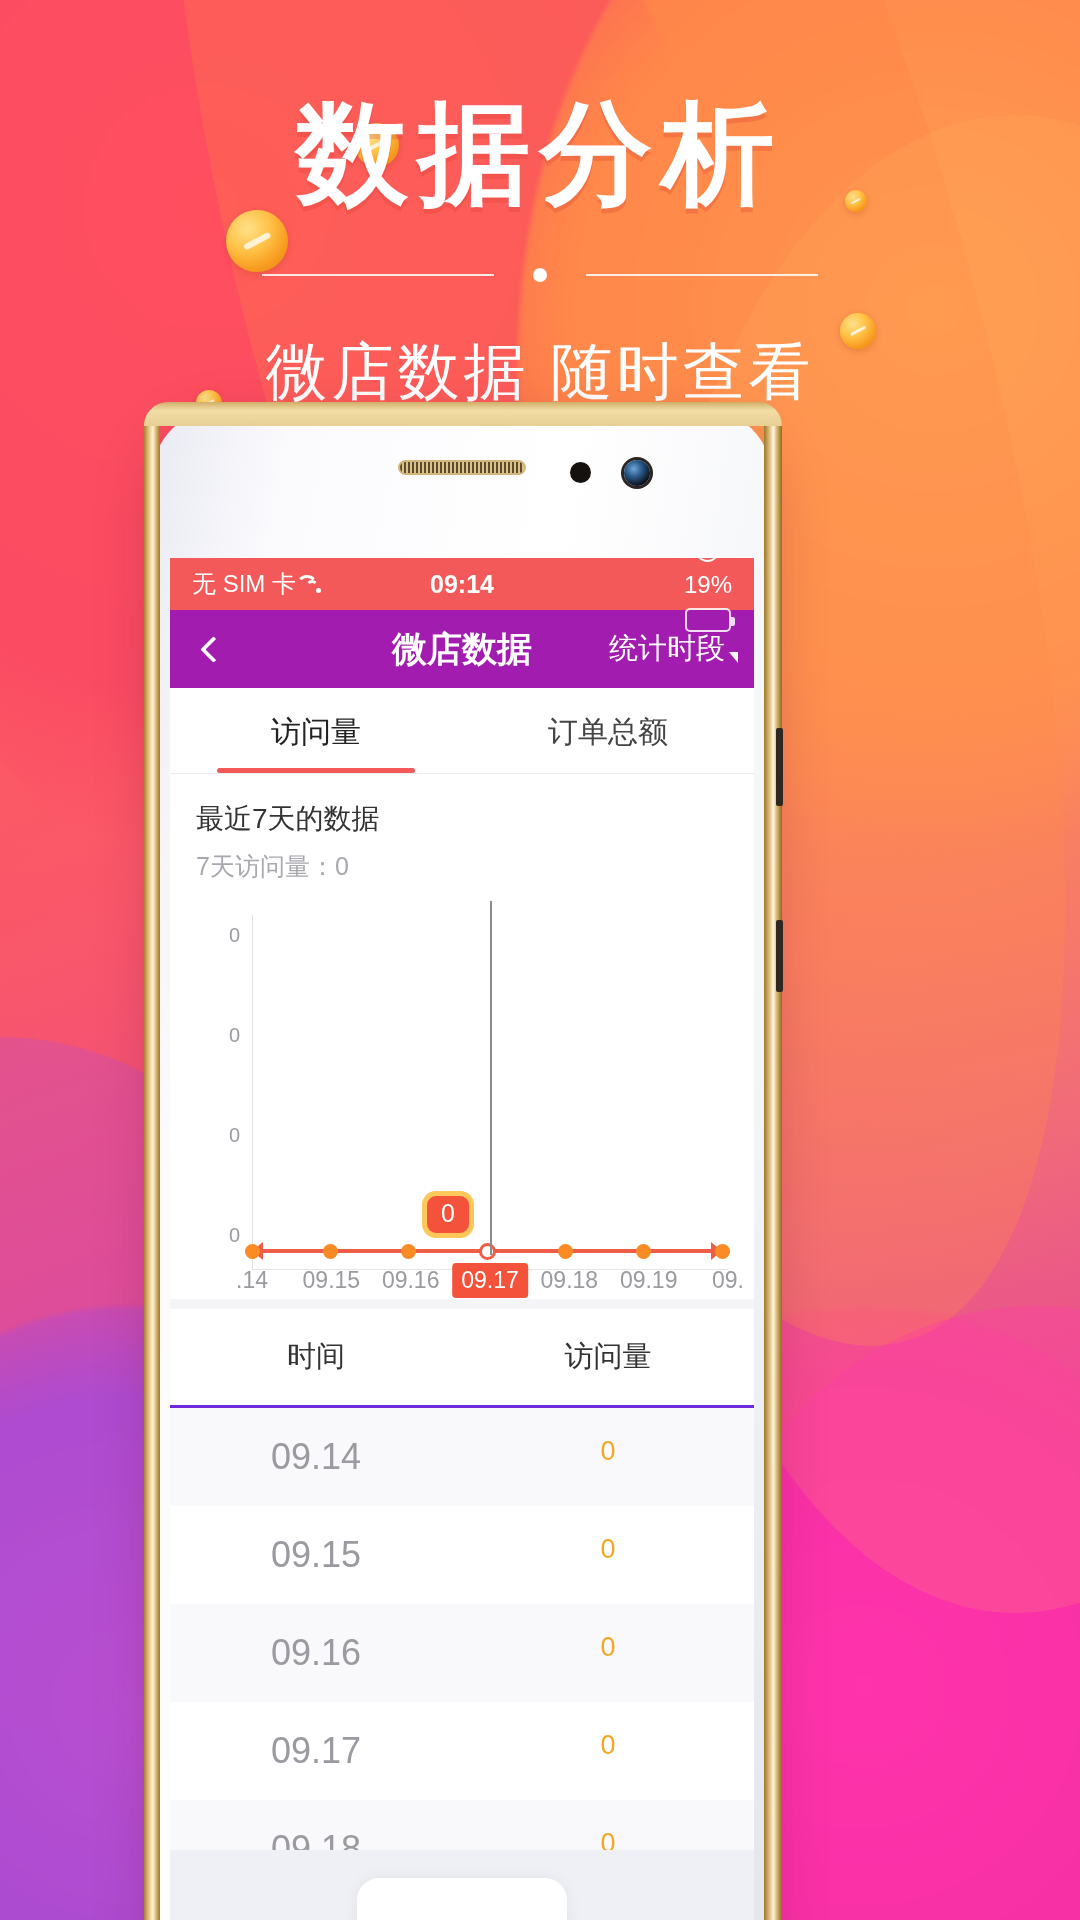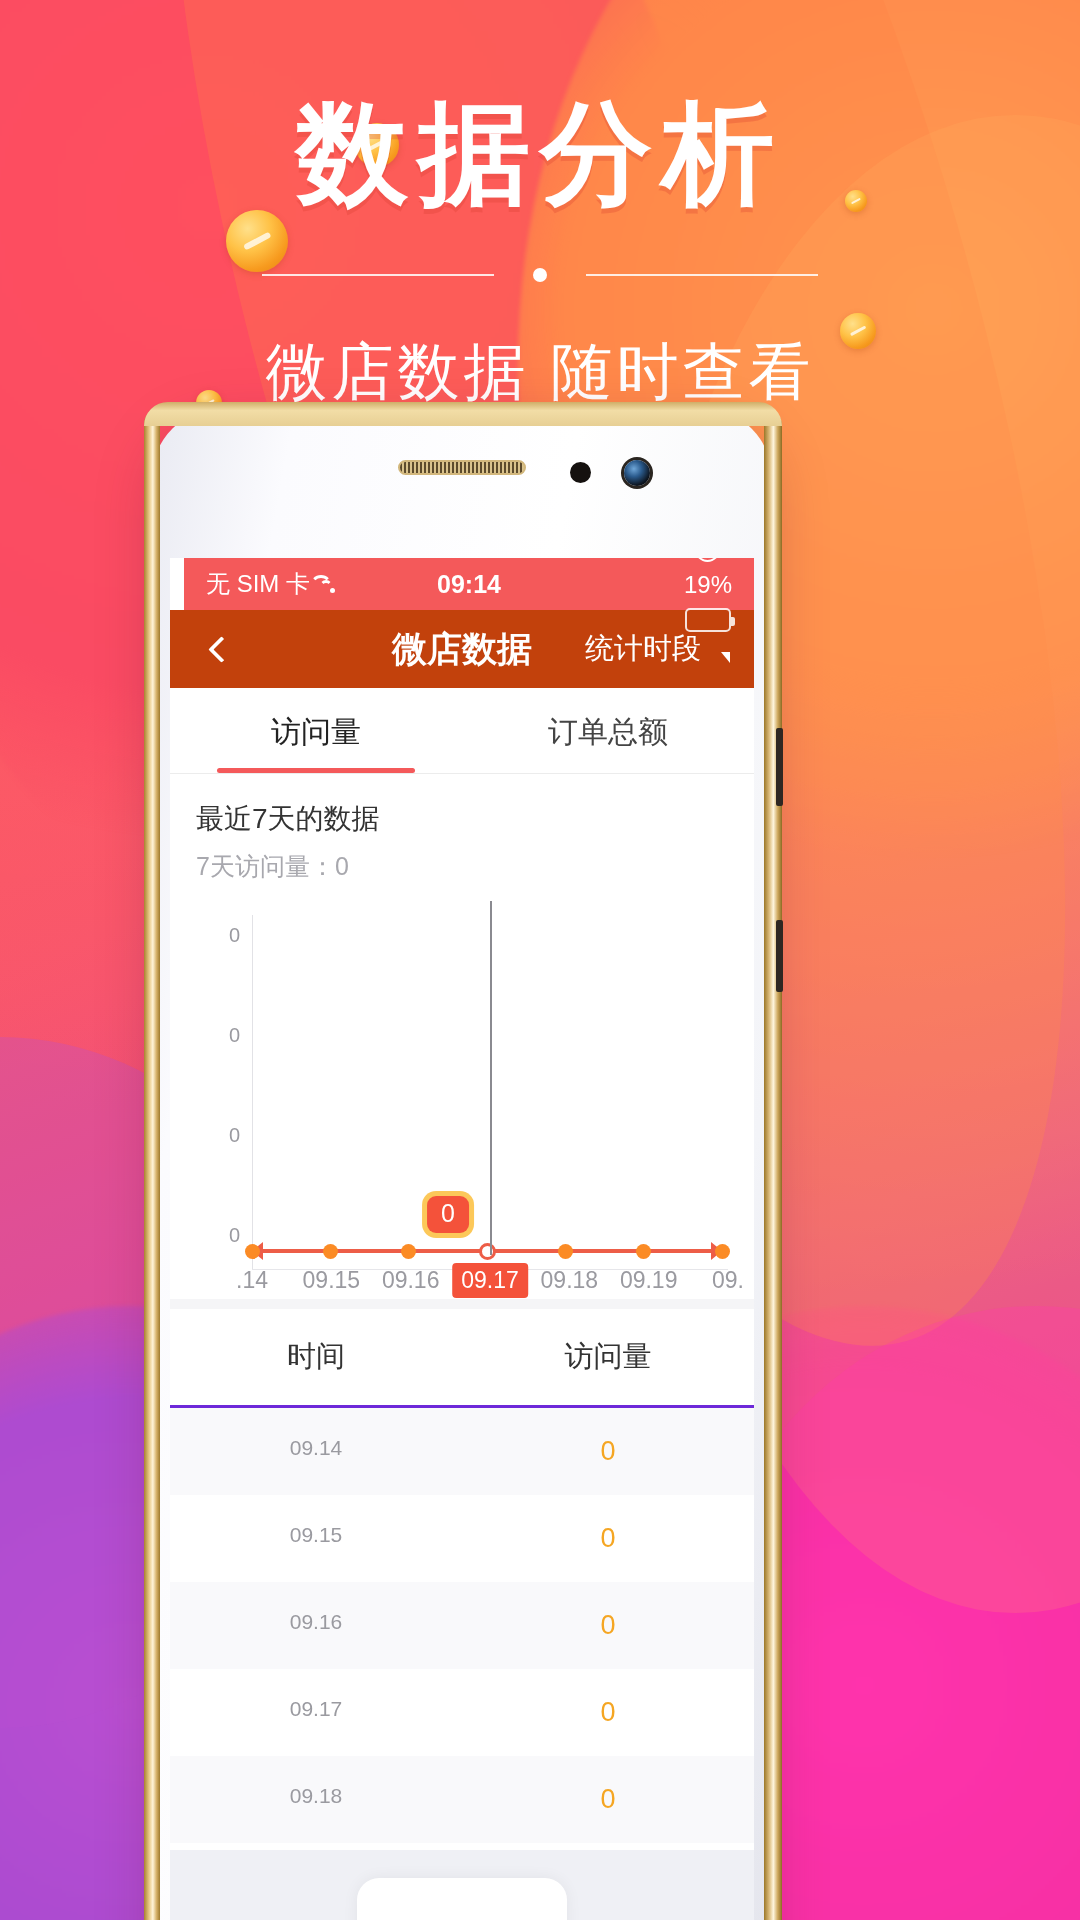--- a/index.html
+++ b/index.html
@@ -110,48 +110,48 @@
 
   
   #screen{
     position:absolute;left:18px;top:150px;right:18px;bottom:0;
     background:#ffffff;overflow:hidden;
   }
 
   
   .statusbar{
     height:52px;background:#f4595a;color:#fff;display:flex;align-items:center;
-    padding:12px 22px;font-size:24px;position:relative;margin-left:14px;
+    padding:12px 22px;font-size:24px;position:relative;
   }
   .sb-left{display:flex;align-items:center;gap:10px;}
   .sb-time{position:absolute;left:0;right:0;text-align:center;font-weight:bold;font-size:25px;pointer-events:none;}
   .sb-right{margin-left:auto;display:flex;align-items:center;gap:9px;position:relative;z-index:2;flex-direction:column;}
   .wifi{display:inline-block;width:24px;height:18px;position:relative;}
   .wifi i{position:absolute;left:50%;border:3px solid #fff;border-bottom-color:transparent;border-left-color:transparent;border-right-color:transparent;border-radius:50%;transform:translateX(-50%) rotate(0deg);}
   .wifi i:nth-child(1){width:22px;height:22px;top:0;margin-left:-11px;left:50%;}
   .wifi i:nth-child(2){width:13px;height:13px;top:5px;margin-left:-6.5px;left:50%;}
   .wifi .dot{position:absolute;left:50%;bottom:0;width:5px;height:5px;margin-left:-2.5px;background:#fff;border-radius:50%;border:none;}
   .rotlock{width:25px;height:25px;border:2.5px solid #fff;border-radius:50%;position:relative;}
   .rotlock:before{content:"";position:absolute;left:50%;top:50%;transform:translate(-50%,-50%);
     width:9px;height:7px;border:2px solid #fff;border-radius:1px;}
   .rotlock:after{content:"";position:absolute;left:50%;top:3px;transform:translateX(-50%);
     width:6px;height:5px;border:2px solid #fff;border-bottom:none;border-radius:4px 4px 0 0;}
   .battery{width:46px;height:24px;border:2.5px solid rgba(255,255,255,.85);border-radius:5px;position:relative;padding:2.5px;}
   .battery:after{content:"";position:absolute;right:-6px;top:7px;width:4px;height:9px;background:rgba(255,255,255,.85);border-radius:0 2px 2px 0;}
   .battery .fill{height:100%;background:#fff;border-radius:2px;}
 
   
   .navbar{
-    height:78px;background:#c2410c;color:#fff;display:flex;align-items:center;
-    padding:0 24px;position:relative;
+    height:78px;background:#a21caf;color:#fff;display:flex;align-items:center;
+    padding:0 16px;position:relative;
   }
   .nav-back{width:48px;height:48px;display:flex;align-items:center;justify-content:center;}
   .nav-back span{display:block;width:19px;height:19px;border-left:4px solid #fff;border-bottom:4px solid #fff;transform:rotate(45deg);margin-left:6px;border-radius:2px;}
   .nav-title{position:absolute;left:0;right:0;text-align:center;font-size:35px;font-weight:bold;pointer-events:none;}
-  .nav-right{margin-left:auto;display:flex;align-items:flex-end;gap:20px;font-size:29px;position:relative;z-index:2;}
+  .nav-right{margin-left:auto;display:flex;align-items:flex-end;gap:4px;font-size:29px;position:relative;z-index:2;}
   .nav-caret{width:0;height:0;border-left:9px solid transparent;border-top:11px solid #fff;margin-bottom:6px;}
 
   
   .tabs{display:flex;background:#fff;border-bottom:1px solid #ececec;}
   .tab{flex:1;text-align:center;padding:24px 0 20px;font-size:30px;color:#444;position:relative;}
   .tab.active{color:#222;}
   .tab.active:after{content:"";position:absolute;left:16%;right:16%;bottom:0;height:5px;background:#f4595a;border-radius:3px;}
 
   
   .chart-card{background:#fff;padding:26px 26px 0 26px;border-bottom:10px solid #f5f5f7;}
@@ -177,21 +177,21 @@
   .xlabels{position:absolute;left:56px;right:0;bottom:-10px;height:46px;}
   .xlab{position:absolute;top:0;transform:translateX(-50%);font-size:23px;color:#9a9aa0;white-space:nowrap;padding:4px 9px;border-radius:4px;}
   .xlab.active{background:#f4523a;color:#fff;}
 
   
   .table{background:#fff;}
   .thead{display:flex;padding:28px 0;border-bottom:3px solid #6d28d9;}
   .thead div{flex:1;text-align:center;font-size:29px;color:#333;}
   .trow{display:flex;padding:28px 0;}
   .trow:nth-child(odd){background:#f9f9fb;}
-  .trow .c-date{flex:1;text-align:center;font-size:21px;color:#9a9aa0;}
+  .trow .c-date{flex:1;text-align:center;font-size:36px;color:#9a9aa0;}
   .trow .c-val{flex:1;text-align:center;font-size:27px;color:#f5a623;}
 
   
   .homebtn{
     position:absolute;left:50%;transform:translateX(-50%);bottom:-30px;
     width:210px;height:120px;background:#fff;border-radius:22px;
     box-shadow:0 0 16px rgba(0,0,0,0.06);
   }
   .chin{position:absolute;left:0;right:0;bottom:0;height:118px;background:#eff0f5;}
 </style>

